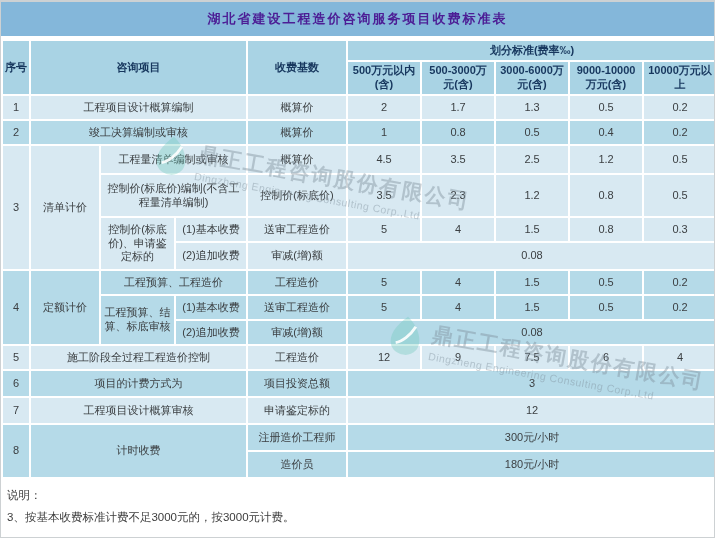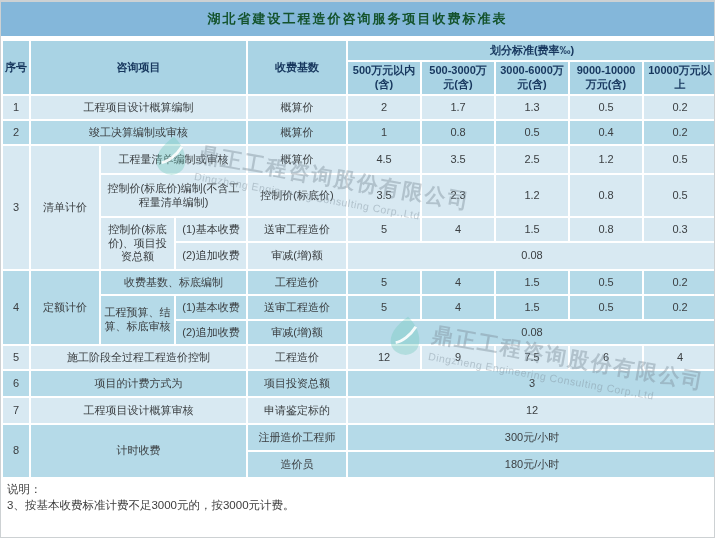--- a/index.html
+++ b/index.html
@@ -1,31 +1,31 @@
 <!DOCTYPE html>
 <html><head>
 <meta charset="utf-8">
 <style>
   html,body{margin:0;padding:0;background:#fff;}
   body{font-family:"Liberation Sans","DejaVu Sans",sans-serif;}
   .page{position:relative;width:715px;height:538px;overflow:hidden;
         border:1px solid #cdd1d3;border-top:2px solid #cdd1d3;box-sizing:border-box;background:#fff;}
-  .title-bar{height:34px;line-height:34px;background:#84B7DA;color:#14532d;
+  .title-bar{height:34px;line-height:34px;background:#84B7DA;color:#4c1d95;
              font-size:13px;font-weight:bold;text-align:center;letter-spacing:2px;
              border-bottom:3px solid #fff;}
   table.fee{border-collapse:collapse;table-layout:fixed;width:713px;}
   table.fee td{border:2px solid #fff;font-size:11px;color:#3c4043;text-align:center;
                padding:1px 2px;line-height:1.25;overflow:hidden;box-sizing:border-box;}
   tr.head td{background:#A9D3E4;color:#17375E;font-weight:bold;font-size:11px;}
   tr.g-light td{background:#D8E9F2;}
   tr.g-med td{background:#B5DAE8;}
   td.num{text-align:right;padding-right:9px;}
   td.mergedc{text-align:center;}
   .notes{padding:3px 6px 0 6px;font-size:11.5px;color:#3c3c3c;line-height:15.5px;background:#fff;}
-  .notes div{white-space:nowrap;}
+  .notes div{white-space:nowrap;margin-top:6px;}
   
   .wm{position:absolute;display:flex;align-items:flex-start;gap:8px;
       transform:rotate(10deg);pointer-events:none;z-index:5;}
   .wm .txt .cn{font-size:21px;font-weight:bold;letter-spacing:2px;
                color:rgba(125,140,152,0.42);white-space:nowrap;}
   .wm .txt .en{font-size:10.5px;letter-spacing:0.5px;color:rgba(125,140,152,0.42);
                white-space:nowrap;margin-top:2px;}
   .wm1{left:148px;top:158px;}
   .wm2{left:382px;top:338px;}
 </style>
@@ -101,39 +101,39 @@
     <tr class="g-light" style="height:43px">
       <td colspan="2">控制价(标底价)编制(不含工程量清单编制)</td>
       <td>控制价(标底价)</td>
       <td class="num">3.5</td>
       <td class="num">2.3</td>
       <td class="num">1.2</td>
       <td class="num">0.8</td>
       <td class="num">0.5</td>
     </tr>
     <tr class="g-light" style="height:25px">
-      <td rowspan="2">控制价(标底价)、项目投资总额</td>
+      <td rowspan="2">控制价(标底价)、申请鉴定标的</td>
       <td>(1)基本收费</td>
       <td>送审工程造价</td>
       <td class="num">5</td>
       <td class="num">4</td>
       <td class="num">1.5</td>
       <td class="num">0.8</td>
       <td class="num">0.3</td>
     </tr>
     <tr class="g-light" style="height:28px">
       <td>(2)追加收费</td>
       <td>审减(增)额</td>
       <td class="num" colspan="5">0.08</td>
     </tr>
 
     <tr class="g-med" style="height:25px">
       <td rowspan="3">4</td>
       <td rowspan="3">定额计价</td>
-      <td colspan="2">收费基数、标底编制</td>
+      <td colspan="2">工程预算、工程造价</td>
       <td>工程造价</td>
       <td class="num">5</td>
       <td class="num">4</td>
       <td class="num">1.5</td>
       <td class="num">0.5</td>
       <td class="num">0.2</td>
     </tr>
     <tr class="g-med" style="height:25px">
       <td rowspan="2">工程预算、结算、标底审核</td>
       <td>(1)基本收费</td>

